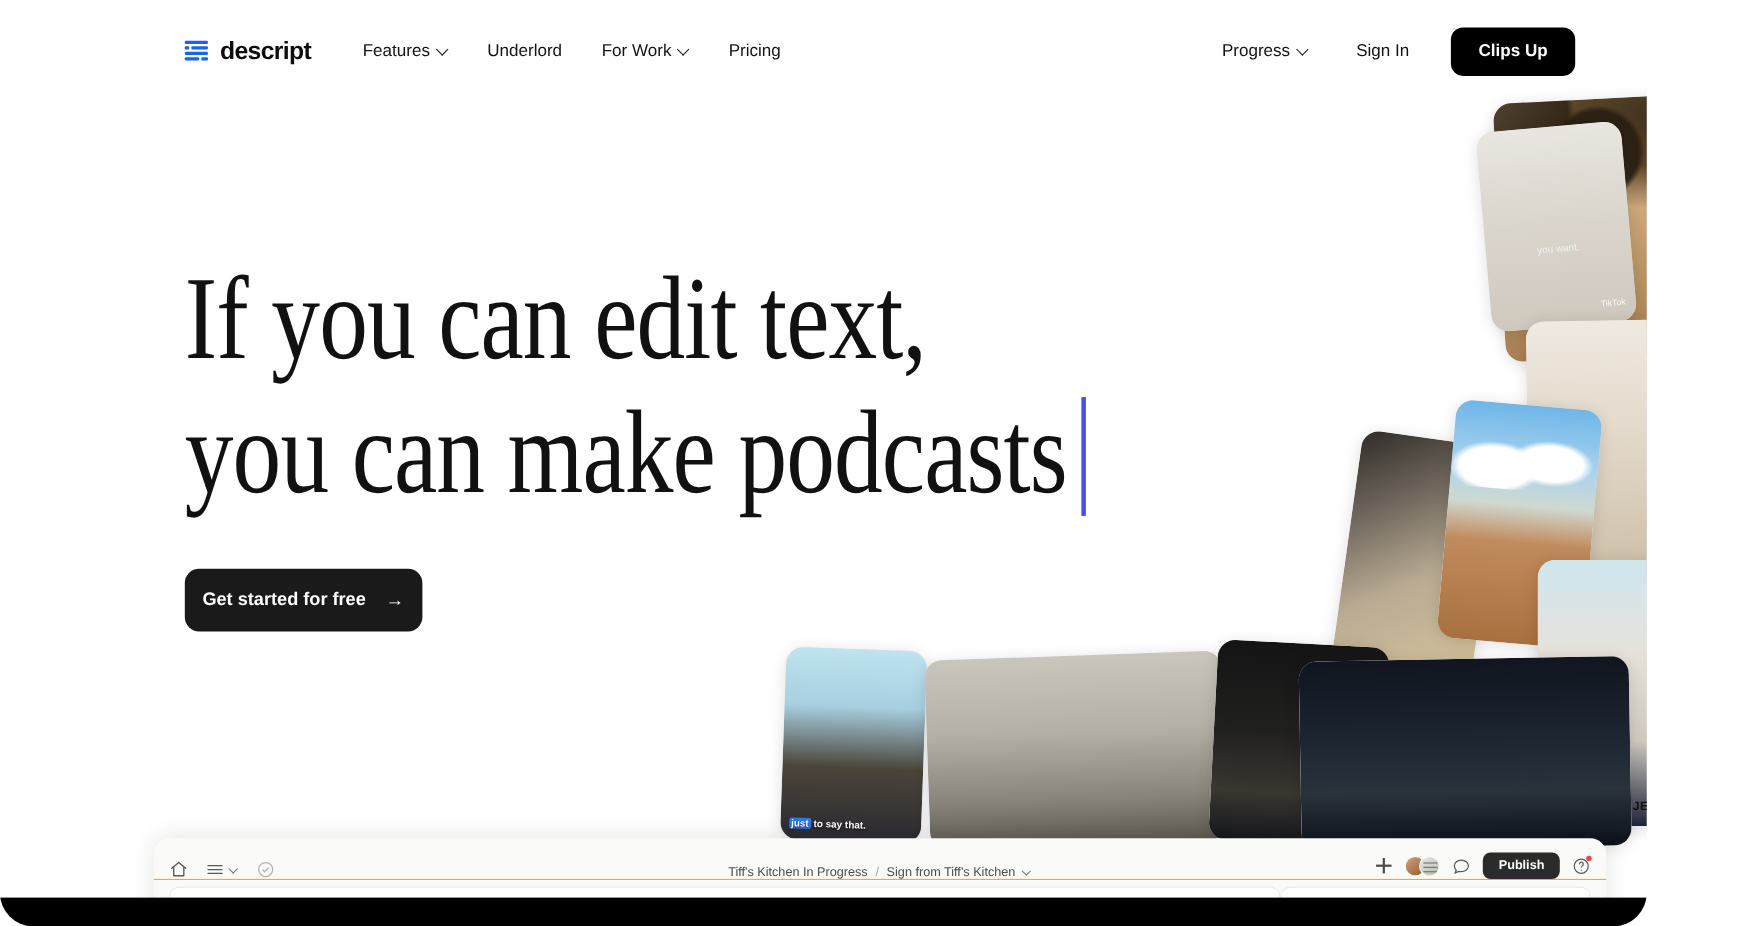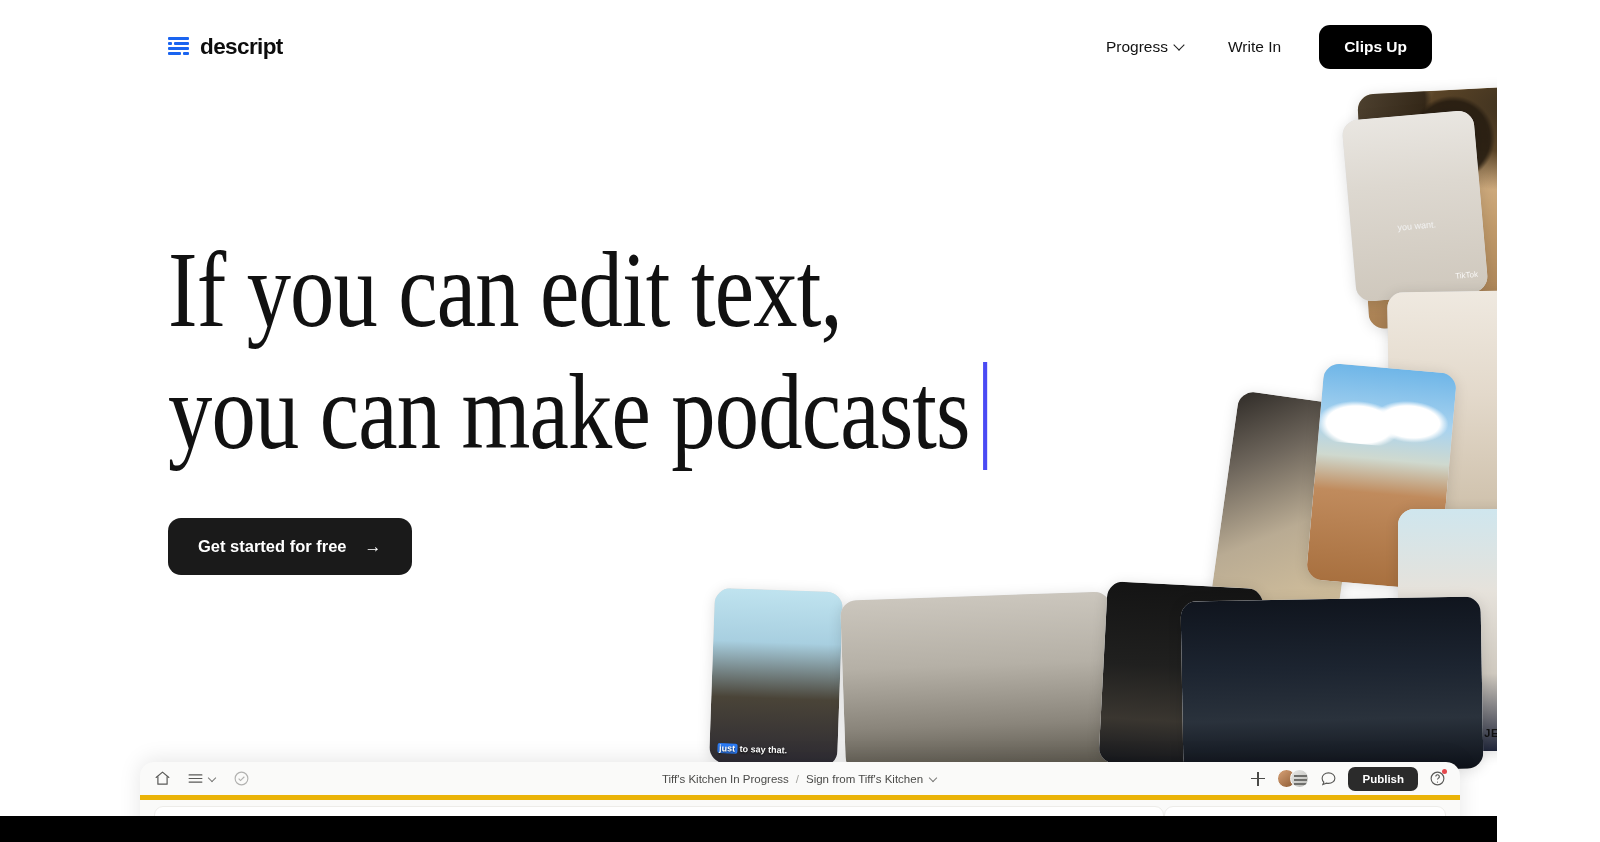--- a/index.html
+++ b/index.html
@@ -4,21 +4,21 @@
 <title>Descript — Landing</title>
 <style>
   * { box-sizing: border-box; margin: 0; padding: 0; }
   html, body {
     width: 1600px; height: 842px;
     overflow: hidden;
     background: #ffffff;
     font-family: "Liberation Sans", sans-serif;
     -webkit-font-smoothing: antialiased;
   }
-  .page { position: relative; width: 1497px; height: 842px; overflow: hidden; background:#fff; }
+  .page { position: relative; width: 1497px; height: 842px; overflow: hidden; background:#fff;border-radius:30px; }
 
   
   .navbar {
     position: absolute; top: 0; left: 0; width: 1600px; height: 94px;
     display: flex; align-items: center; z-index: 60;
   }
   .nav-left { display: flex; align-items: center; margin-left: 168px; }
   .logo { display: flex; align-items: center; gap: 11px; margin-right: 29px; cursor: pointer; }
   .logo-mark { width: 21px; height: 21px; position: relative; }
   .logo-mark i {
@@ -69,21 +69,21 @@
   .subhead {
     margin-top: 62px;
     font-size: 19.5px; line-height: 1.35; color: #3C3C3C; font-weight: 400;
     max-width: 600px;
   }
   .cta {
     margin-top: 48px;
     display:inline-flex; align-items:center; gap: 18px;
     background:#1A1A1A; color:#fff; border:none;
     font-family: inherit; font-size: 16.5px; font-weight: 700;
-    padding: 19px 30px; border-radius: 13px; cursor:pointer;
+    padding: 19px 16px; border-radius: 13px; cursor:pointer;
   }
   .cta .arrow { font-size: 17px; font-weight: 400; line-height: 1; }
 
   
   .collage { position:absolute; left:0; top:0; width:1600px; height:842px; z-index:20; pointer-events:none; }
   .card {
     position:absolute; border-radius: 16px; overflow:hidden;
     box-shadow: 0 2px 14px rgba(0,0,0,0.13);
     background:#ddd; pointer-events:auto;
   }
@@ -123,22 +123,22 @@
   .shirt-txt{ position:absolute; left:0; right:0; top:58%; text-align:center; font-size:9px; color:#f2f2f2; }
 
   
   .appwin {
     position:absolute; left:140px; top:762px; width: 1320px; height: 120px;
     background:#FAFAF9; border-radius: 14px 14px 0 0;
     box-shadow: 0 -2px 22px rgba(0,0,0,0.10);
     z-index: 50; overflow:hidden;
   }
   .app-topbar {
-    height: 38px; display:flex; align-items:center; position:relative;
-    border-bottom: 5px solid #eab308; padding: 0 14px;
+    height: 38px; display:flex; align-items:flex-end; position:relative;
+    border-bottom: 1px solid #eab308; padding: 0 14px;
   }
   .app-left { display:flex; align-items:center; gap: 16px; }
   .ic { width:17px; height:17px; color:#5A5A58; display:inline-block; cursor:pointer; }
   .ic svg { display:block; width:100%; height:100%; }
   .menu-grp { display:flex; align-items:center; gap:5px; cursor:pointer; }
   .mini-chev { width:8px; height:8px; position:relative; }
   .mini-chev::before{ content:""; position:absolute; left:0; top:0; width:5px;height:5px;
     border-right:1.2px solid #7a7a78; border-bottom:1.2px solid #7a7a78; transform:rotate(45deg); }
 
   .breadcrumb {
@@ -210,28 +210,44 @@
           <i class="r1"></i>
             <i class="r2a"></i>
             <i class="r2b"></i>
             <i class="r3"></i>
             <i class="r4a"></i>
             <i class="r4b"></i>
         </span>
         <span class="logo-word">descript</span>
       </div>
 
+      <div class="nav-links">
+        <div class="nav-item">
+          <span>Features</span>
+          <span class="chev"></span>
+        </div>
+        <div class="nav-item">
+          <span>Underlord</span>
+        </div>
+        <div class="nav-item">
+          <span>For Work</span>
+          <span class="chev"></span>
+        </div>
+        <div class="nav-item">
+          <span>Pricing</span>
+        </div>
+      </div>
     </div>
 
     <div class="nav-right">
       <div class="nav-item">
         <span>Progress</span>
         <span class="chev"></span>
       </div>
-      <div class="signin">Write In</div>
+      <div class="signin">Sign In</div>
       <button class="signup">Clips Up</button>
     </div>
   </div>
 
   <div class="collage">
 
     <div class="card" style="left:1363px; top:86px; width:330px; height:235px; transform:rotate(-3deg);">
       <div class="fill ph-tree"></div>
     </div>
 

